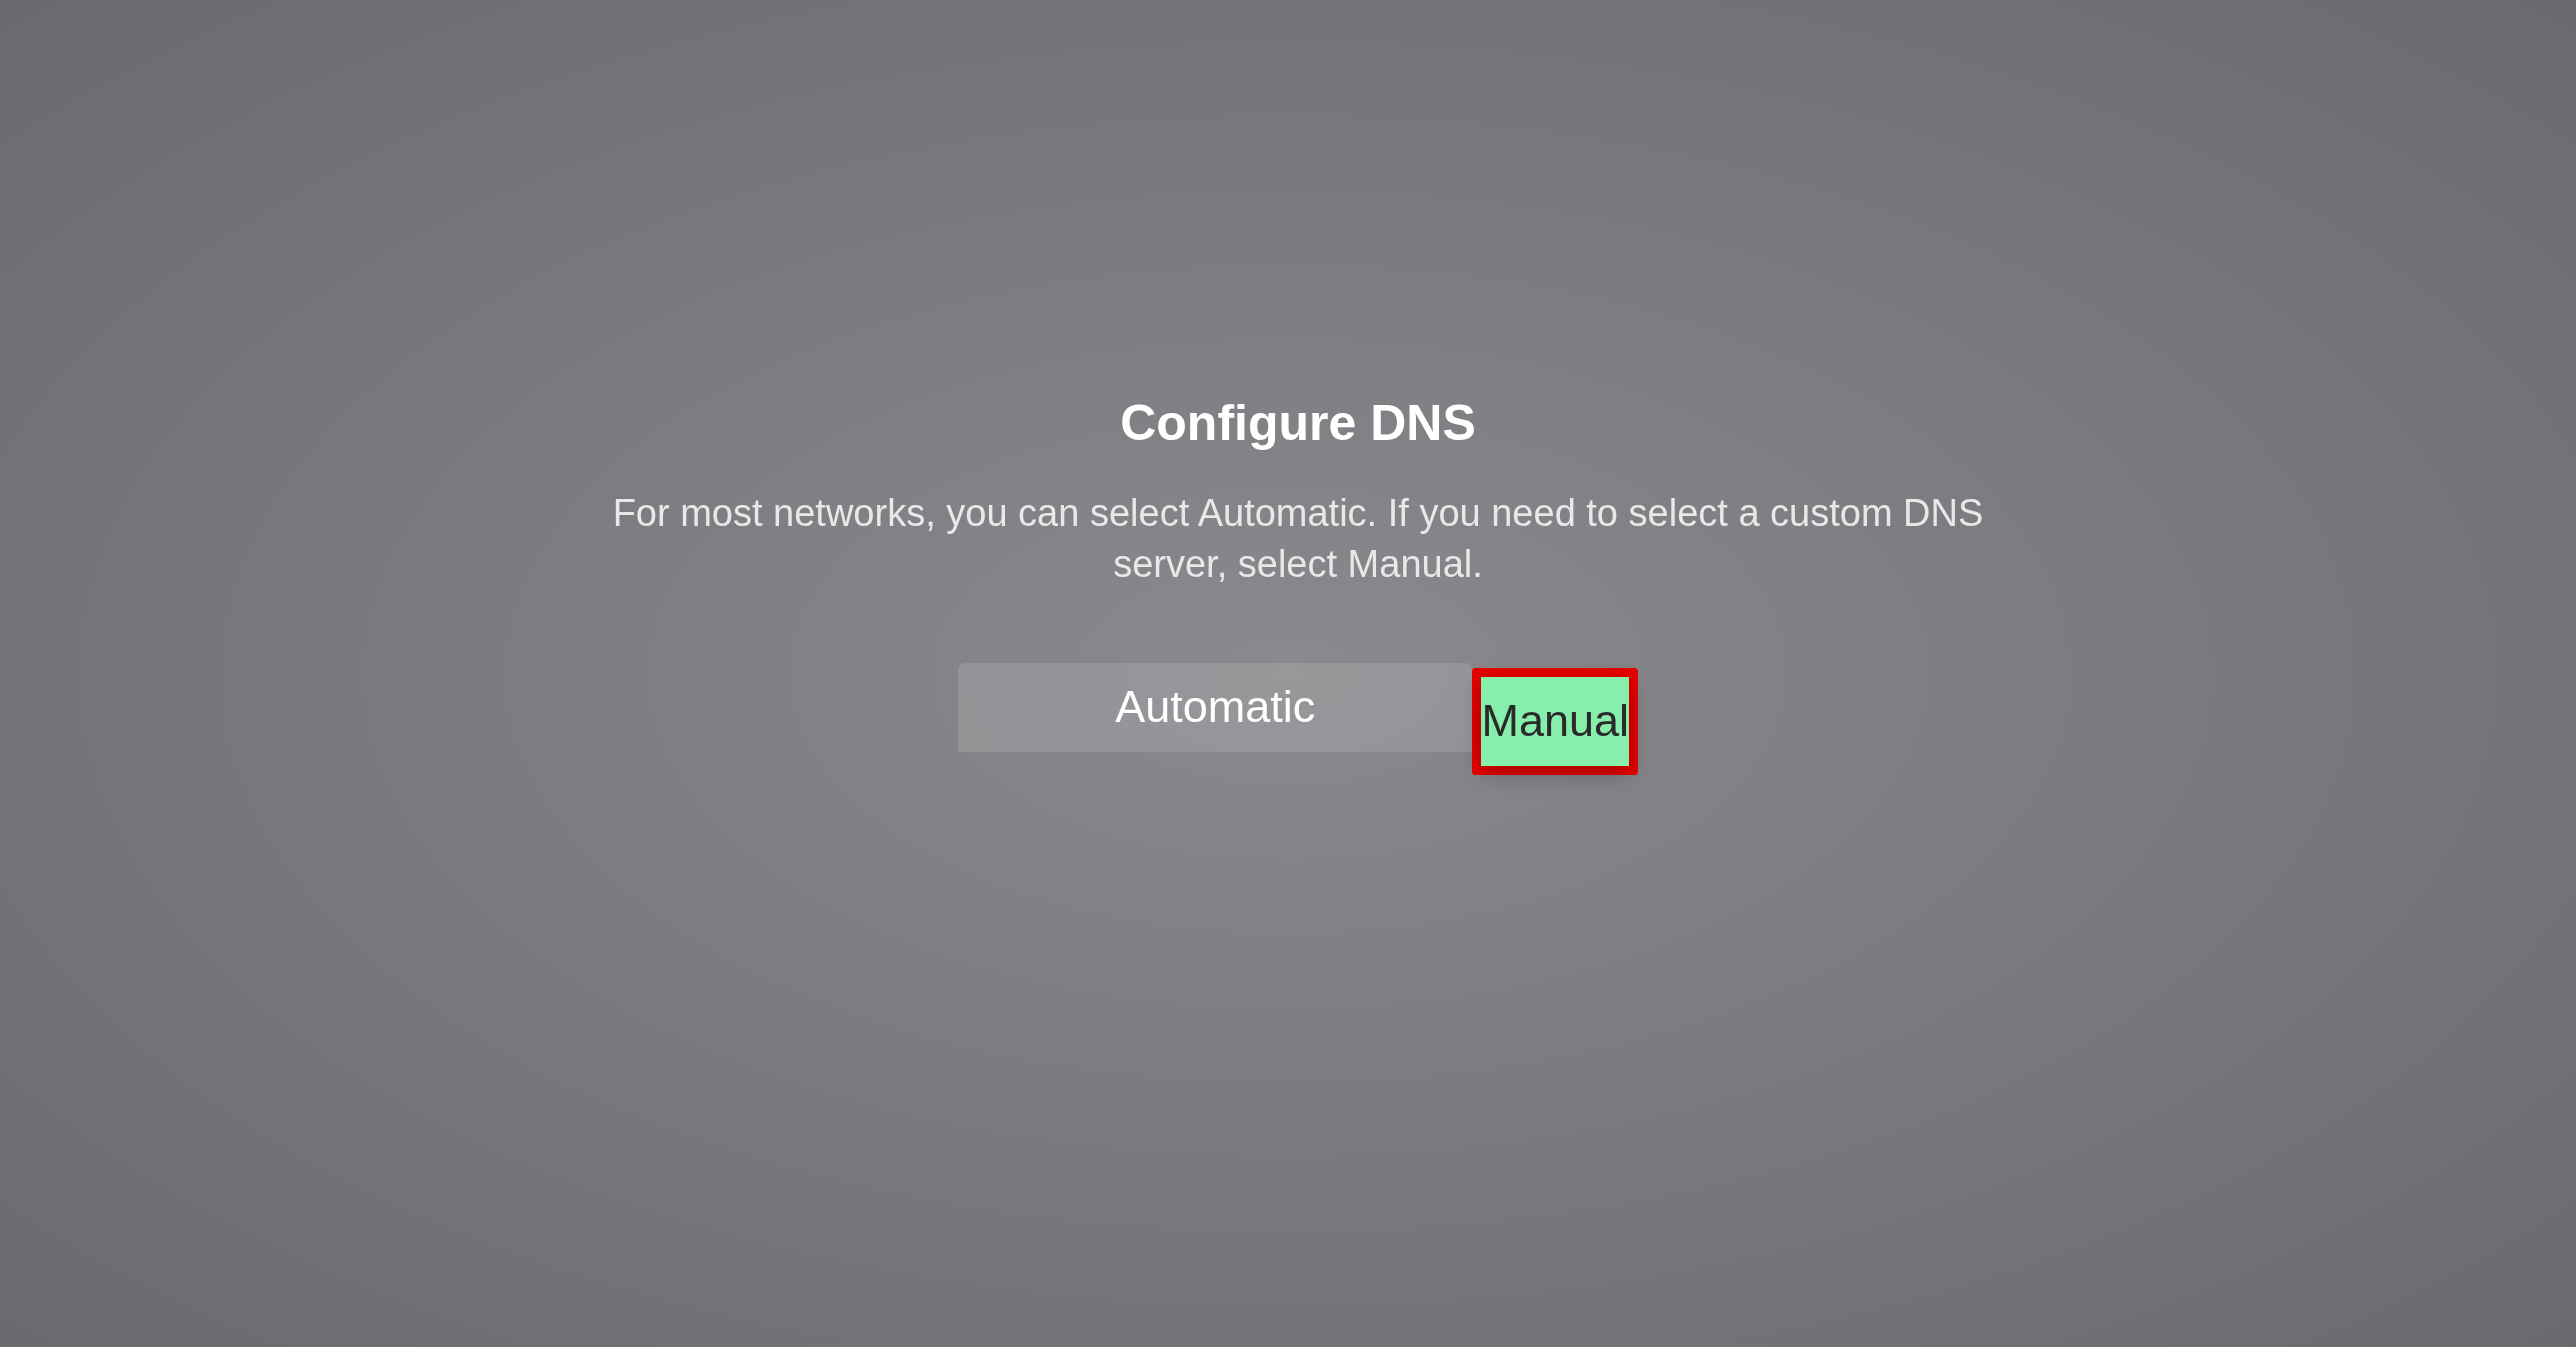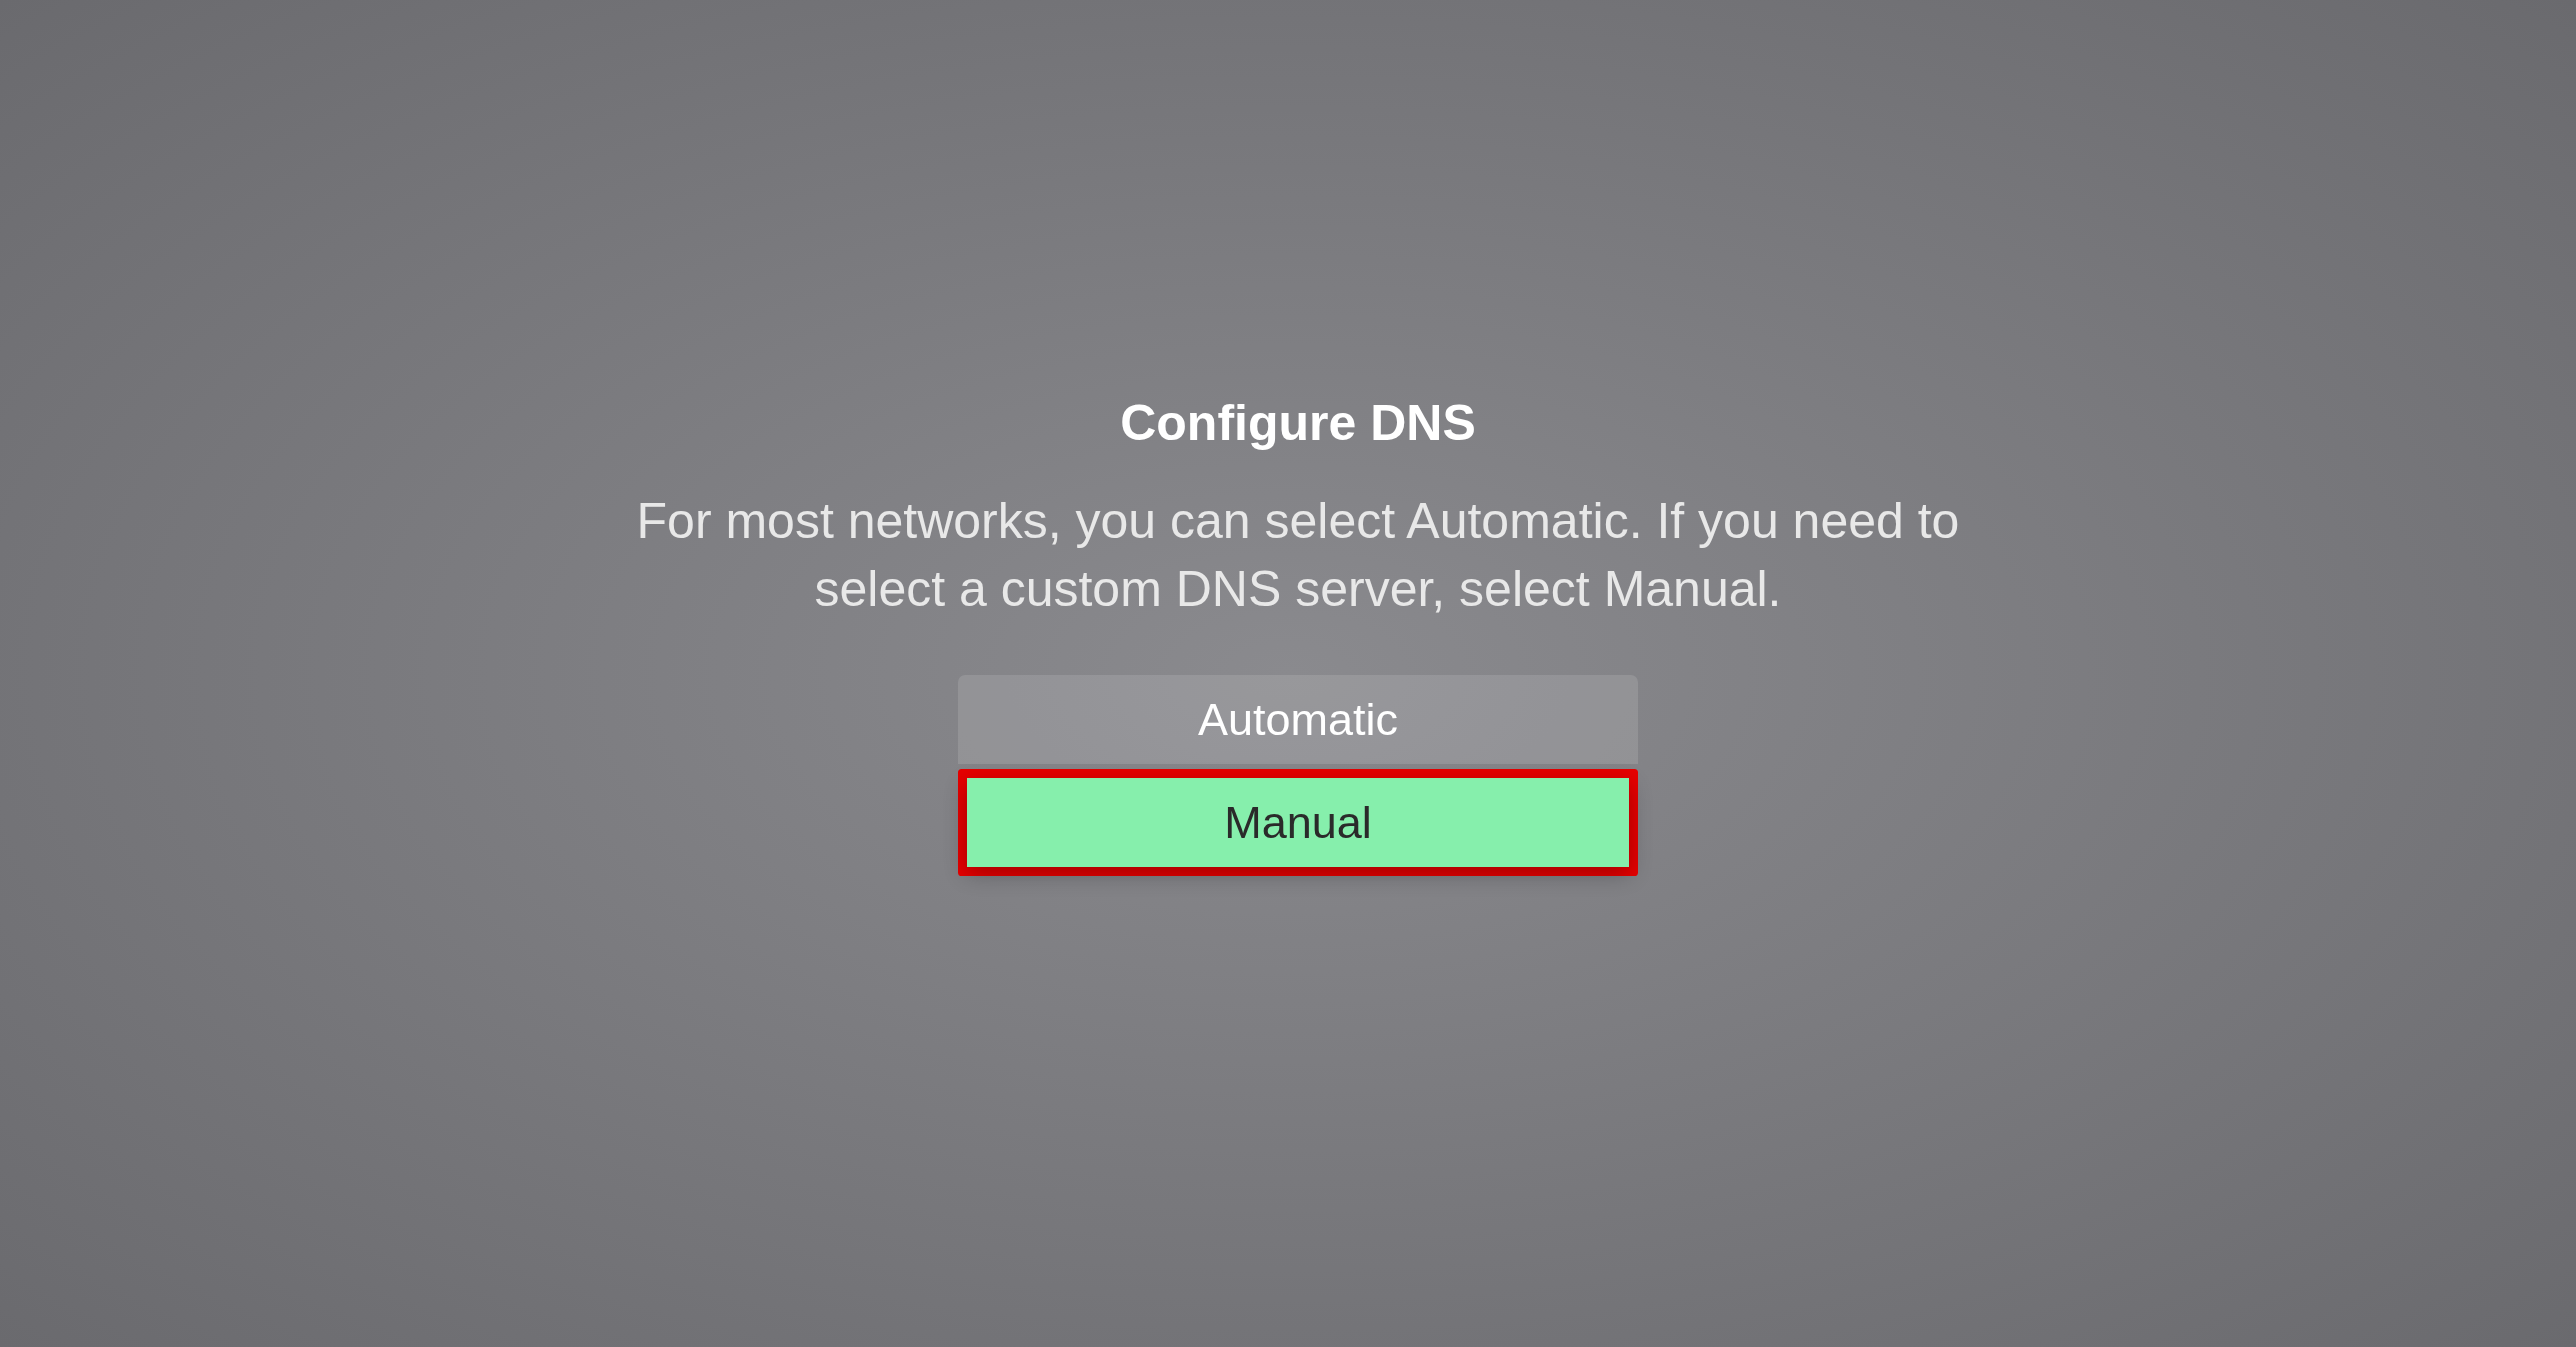--- a/index.html
+++ b/index.html
@@ -31,31 +31,31 @@
     .title {
       color: #ffffff;
       font-size: 50px;
       font-weight: 600;
       text-align: center;
       margin-bottom: 36px;
     }
     
     .description {
       color: #e8e8e8;
-      font-size: 50px;
+      font-size: 38px;
       font-weight: 400;
       text-align: center;
       max-width: 1431px;
       line-height: 1.35;
-      margin-bottom: 52px;
+      margin-bottom: 72px;
     }
     
     .options {
       display: flex;
-      flex-direction: column;
+      flex-direction: row;
       width: 680px;
     }
     
     .option-button {
       width: 100%;
       height: 89px;
       border: none;
       font-size: 45px;
       font-weight: 400;
       text-align: center;

